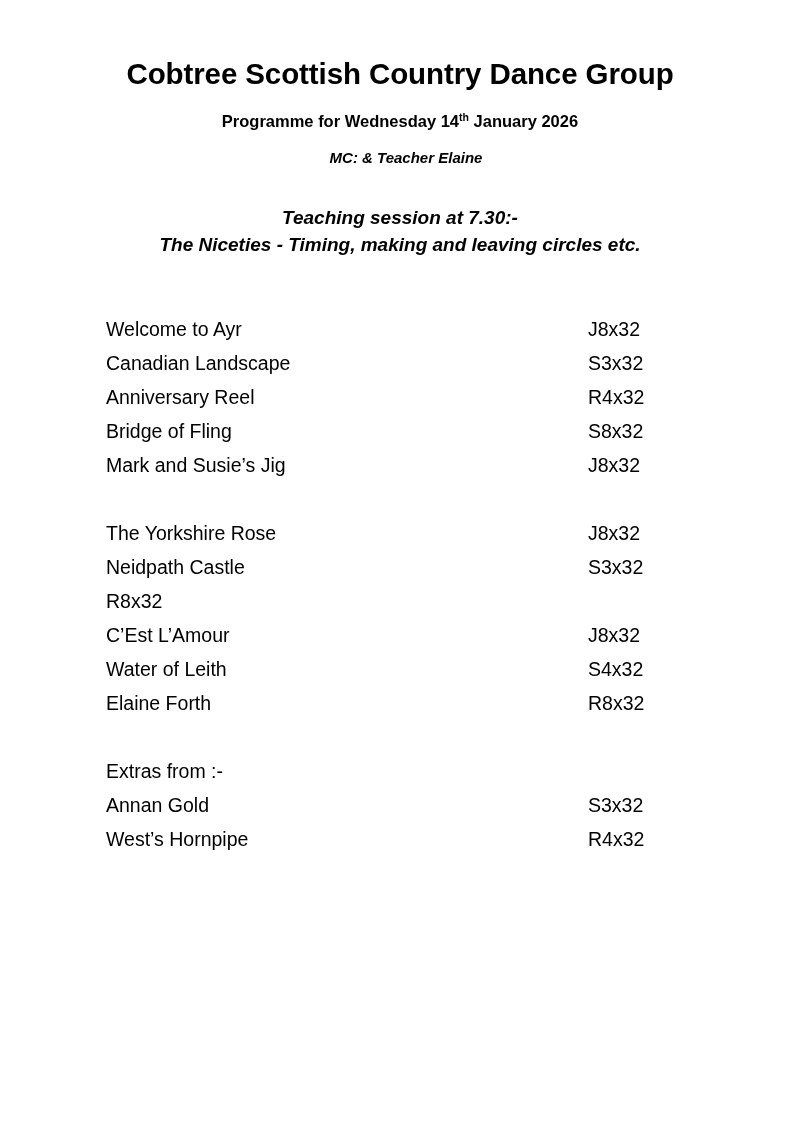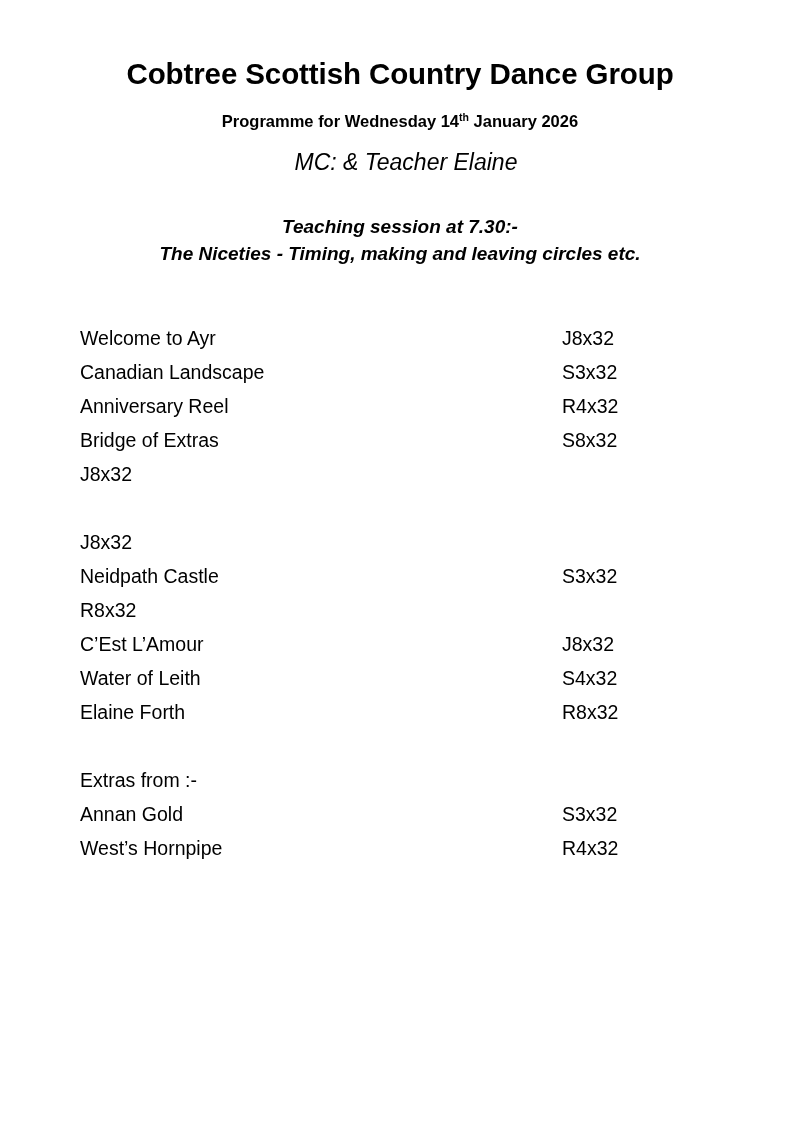--- a/index.html
+++ b/index.html
@@ -41,43 +41,43 @@
     padding-top: 22px;
     line-height: 1.2;
     text-align: center;
   }
   .programme-line sup {
     font-size: 10.5px;
     vertical-align: super;
     line-height: 0;
   }
   .mc-line {
-    font-size: 23px;
-    font-weight: normal;
+    font-size: 15px;
+    font-weight: bold;
     font-style: italic;
     margin: 0;
     padding-top: 17px;
     line-height: 1.2;
     padding-left: 12px;
   }
   .teaching-block {
     padding-top: 38px;
   }
   .teaching-line {
     font-size: 19px;
     font-weight: bold;
     font-style: italic;
     margin: 0;
     line-height: 1.42;
   }
 
   
   .dance-list {
     margin-top: 53px;
-    padding-left: 80px;
+    padding-left: 106px;
   }
   .dance-block {
     margin: 0;
   }
   .block-gap {
     height: 34px;
   }
   .dance-row {
     display: flex;
     align-items: baseline;
@@ -132,32 +132,34 @@
       </div>
       <div class="dance-row">
         <span class="dance-name">Canadian Landscape</span>
         <span class="dance-code">S3x32</span>
       </div>
       <div class="dance-row">
         <span class="dance-name">Anniversary Reel</span>
         <span class="dance-code">R4x32</span>
       </div>
       <div class="dance-row">
-        <span class="dance-name">Bridge of Extras</span>
+        <span class="dance-name">Bridge of Fling</span>
         <span class="dance-code">S8x32</span>
       </div>
       <div class="dance-row">
+        <span class="dance-name">Mark and Susie’s Jig</span>
         <span class="dance-code">J8x32</span>
       </div>
     </div>
 
     <div class="block-gap"></div>
 
     <div class="dance-block">
       <div class="dance-row">
+        <span class="dance-name">The Yorkshire Rose</span>
         <span class="dance-code">J8x32</span>
       </div>
       <div class="dance-row">
         <span class="dance-name">Neidpath Castle</span>
         <span class="dance-code">S3x32</span>
       </div>
       <div class="dance-row">
         <span class="dance-code">R8x32</span>
       </div>
       <div class="dance-row">

